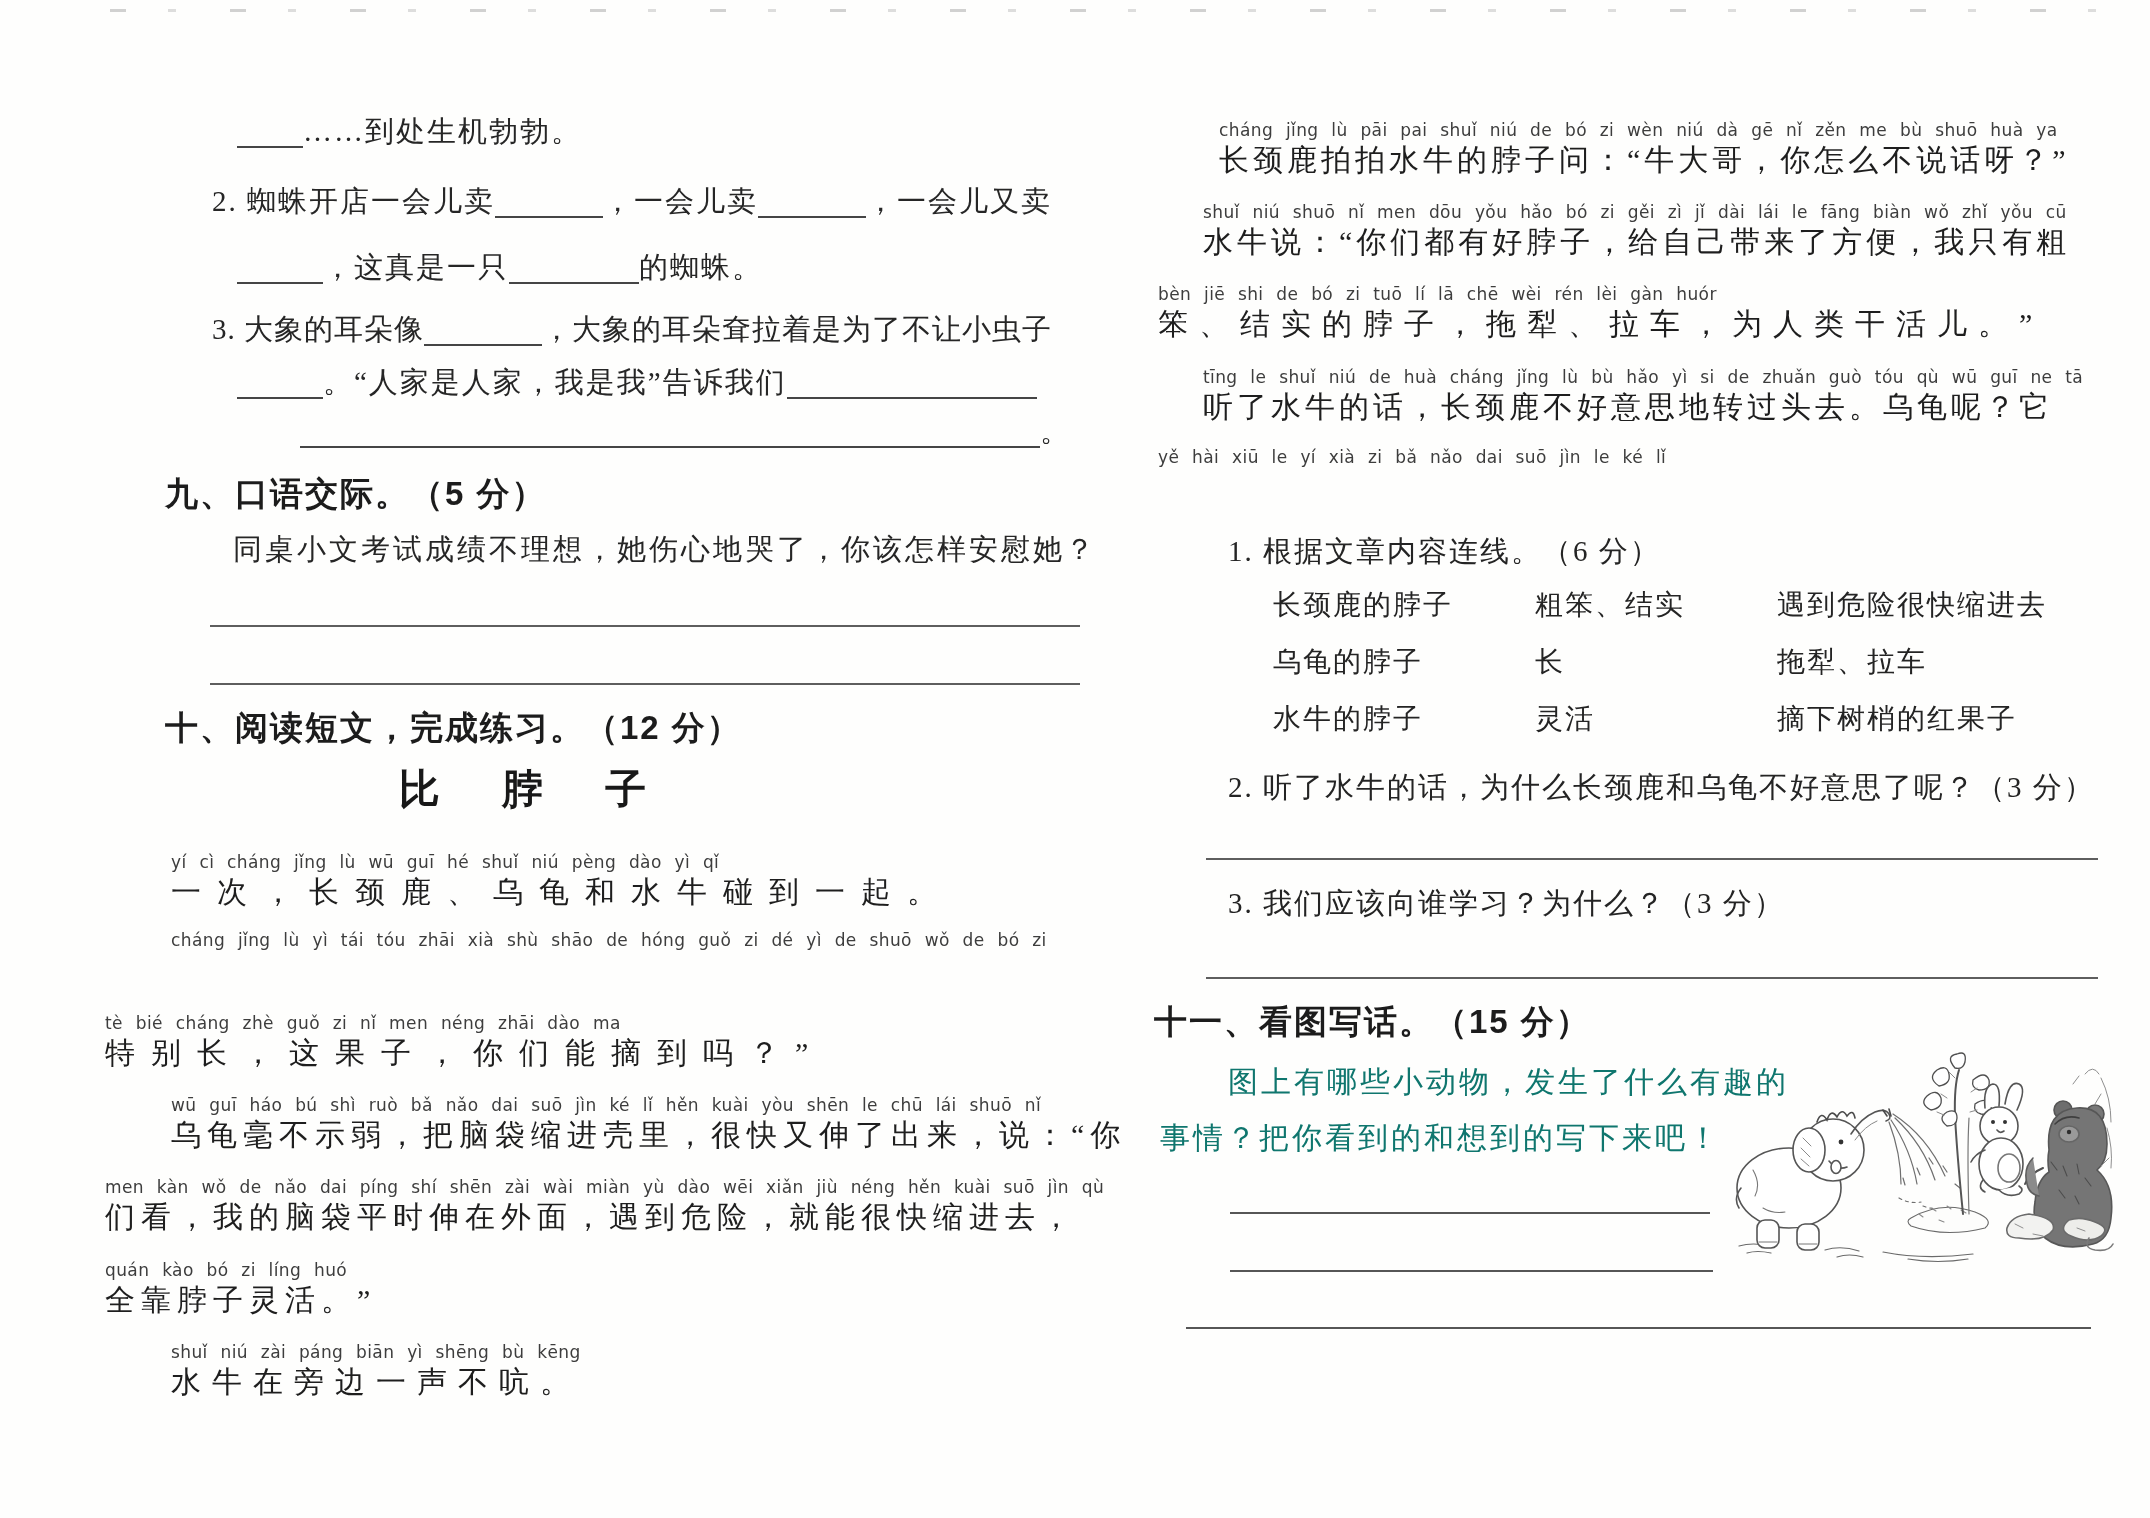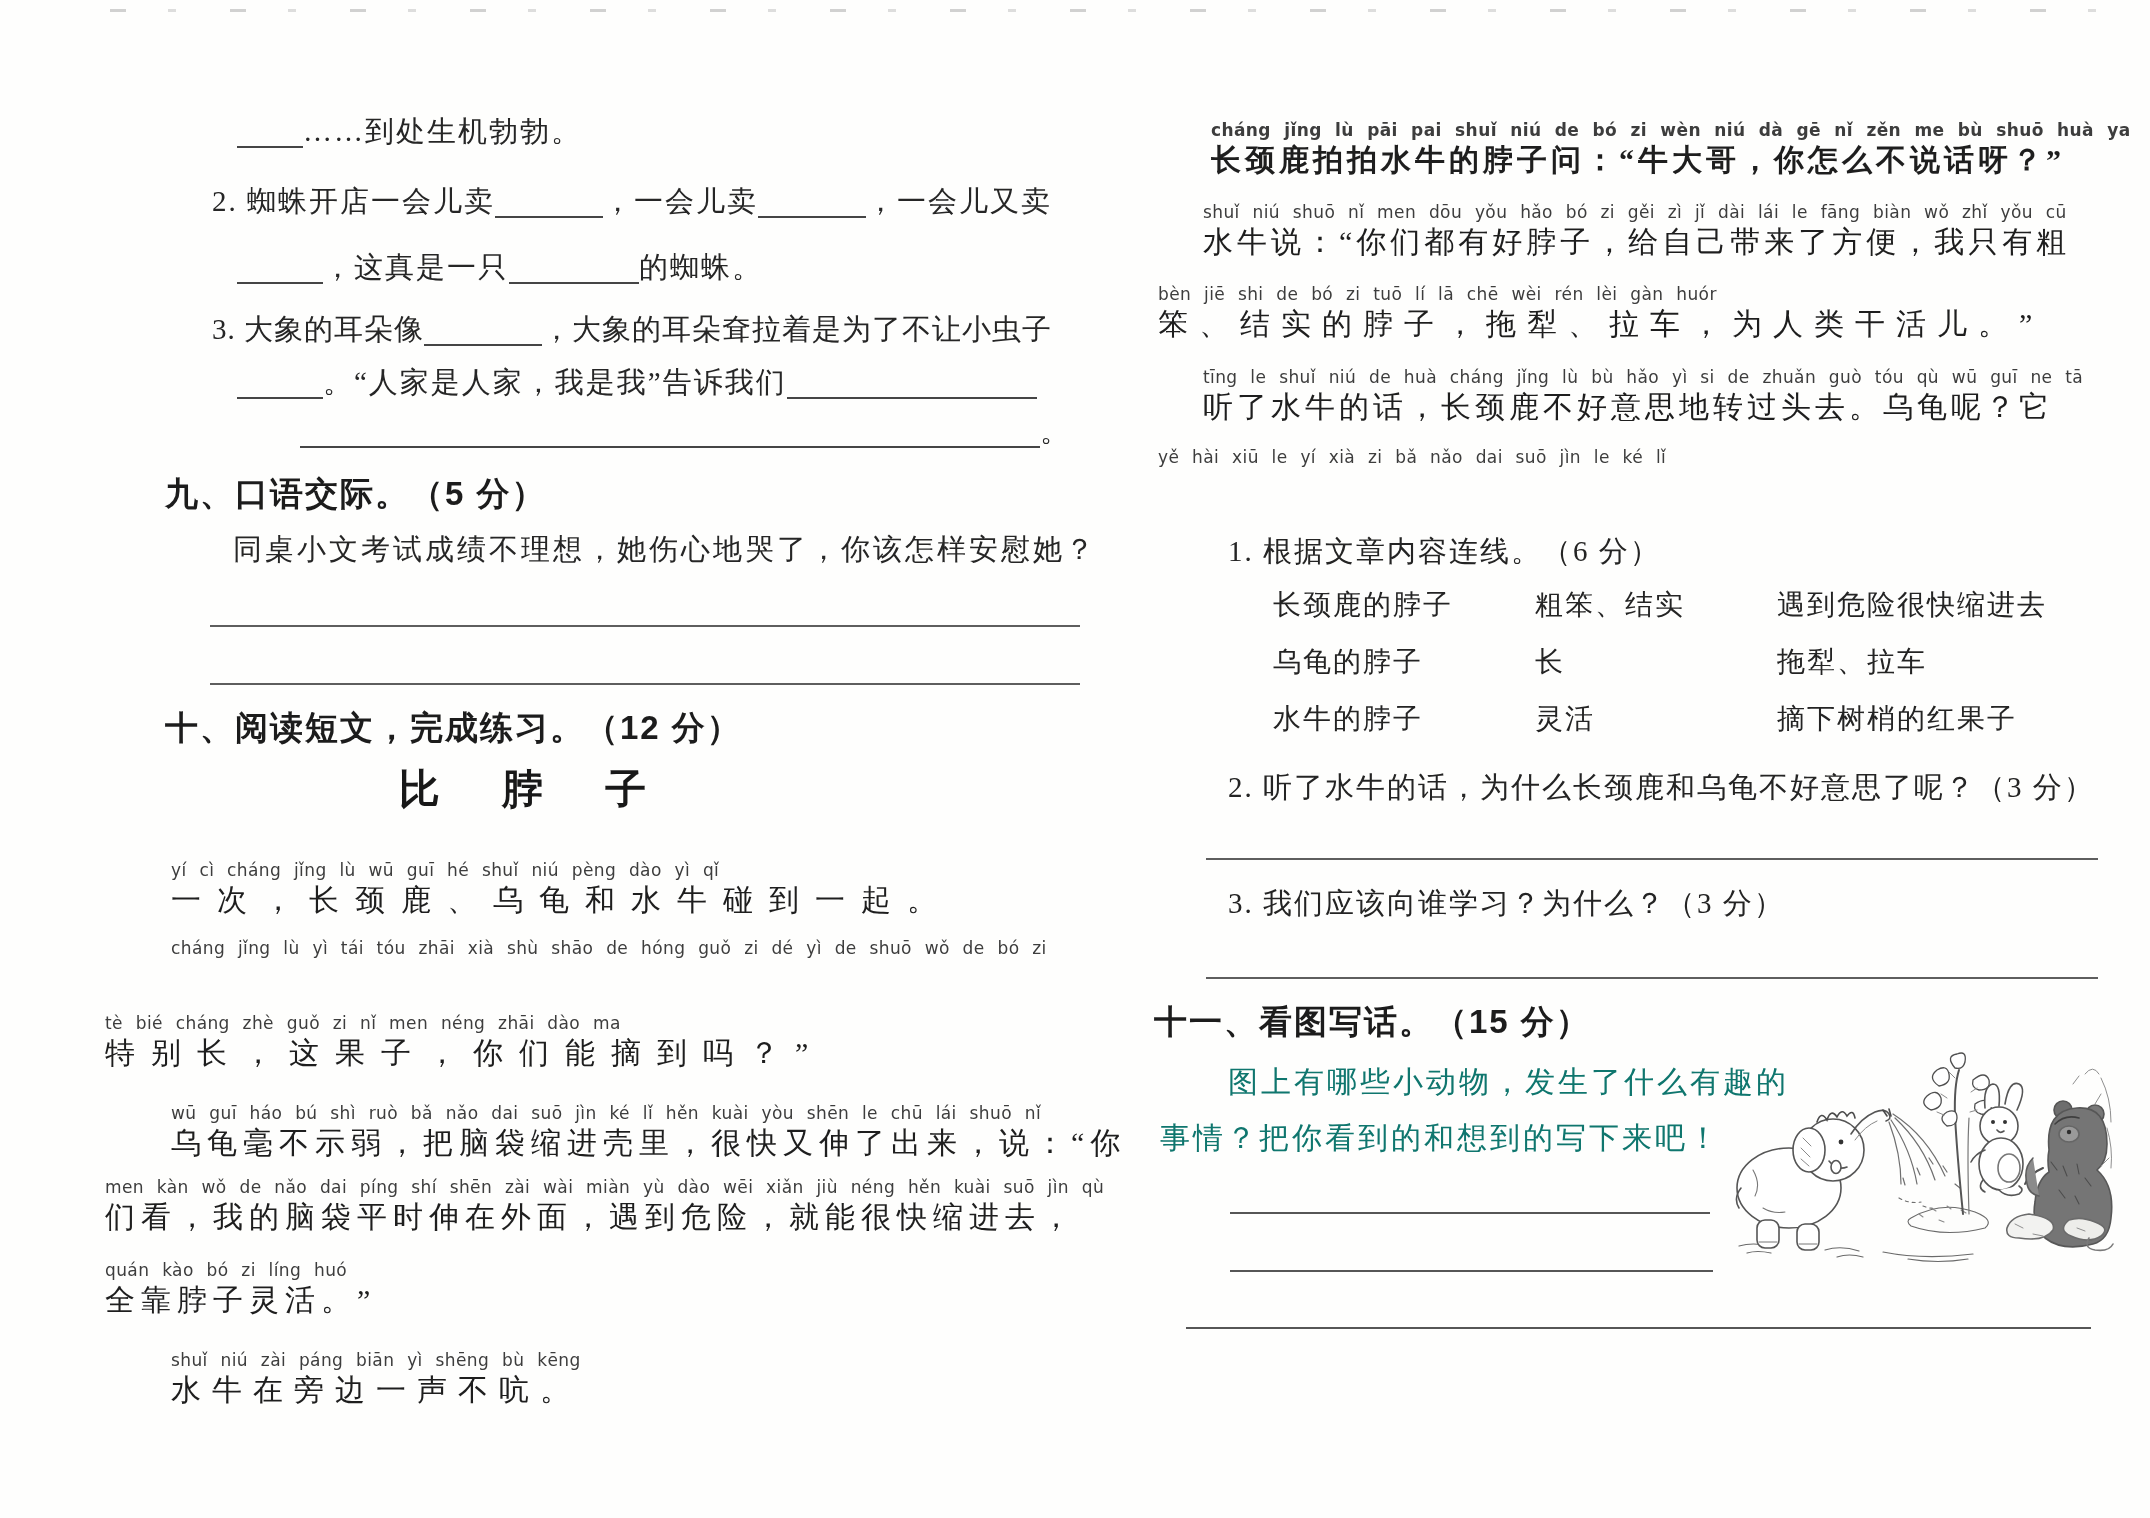--- a/index.html
+++ b/index.html
@@ -42,21 +42,21 @@
   .pline .py{
     font-family:"DejaVu Sans", sans-serif;
     font-size:17px;line-height:20px;color:#3d3d3d;
     word-spacing:7px;letter-spacing:.4px;white-space:nowrap;
   }
   .pline .hz{font-size:30px;line-height:40px;color:#1e1e1e;white-space:nowrap;}
   .lss{letter-spacing:4px;}
   .lsn{letter-spacing:6px;}
   .lsm{letter-spacing:11px;}
   .lsw{letter-spacing:16px;}
-  .ind66{padding-left:66px;margin-top:8px;}
+  .ind66{padding-left:66px;}
   .ind45{padding-left:45px;}
 
   .ptitle-wrap{position:absolute;left:0;width:100%;text-align:center;transform:translateX(-62px);}
   .ptitle-py{
     font-family:"DejaVu Sans", sans-serif;font-size:19px;color:#333;
     word-spacing:78px;letter-spacing:1px;
   }
   .ptitle{font-size:41px;font-weight:700;letter-spacing:26px;color:#181818;}
 
   
@@ -139,21 +139,21 @@
       <div class="hz lsn">全靠脖子灵活。”</div>
     </div>
     <div class="abs pline ind66" style="top:1342px;left:0;">
       <div class="py">shuǐ niú  zài páng biān  yì  shēng  bù  kēng</div>
       <div class="hz lsm">水牛在旁边一声不吭。</div>
     </div>
   </div>
 
   <div class="col col-right">
 
-    <div class="abs pline ind45" style="top:120px;left:8px;font-weight:bold;">
+    <div class="abs pline ind45" style="top:120px;left:16px;">
       <div class="py">cháng jǐng  lù  pāi pai shuǐ niú  de  bó   zi  wèn     niú  dà  gē     nǐ  zěn  me  bù shuō huà  ya</div>
       <div class="hz lss">长颈鹿拍拍水牛的脖子问：“牛大哥，你怎么不说话呀？”</div>
     </div>
     <div class="abs pline ind45" style="top:202px;left:0;">
       <div class="py">shuǐ niú shuō      nǐ  men dōu yǒu hǎo  bó   zi    gěi   zì   jǐ   dài  lái   le  fāng biàn   wǒ  zhǐ  yǒu  cū</div>
       <div class="hz lss">水牛说：“你们都有好脖子，给自己带来了方便，我只有粗</div>
     </div>
     <div class="abs pline" style="top:284px;left:0;">
       <div class="py">bèn    jiē  shi  de  bó   zi    tuō   lí     lā  chē   wèi  rén  lèi  gàn huór</div>
       <div class="hz lsm">笨、结实的脖子，拖犁、拉车，为人类干活儿。”</div>

